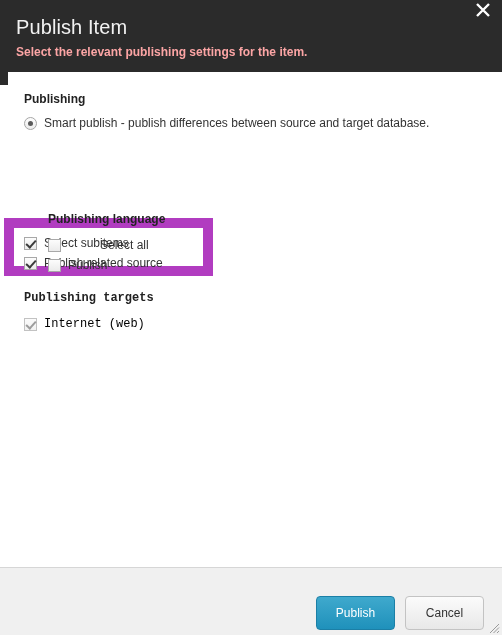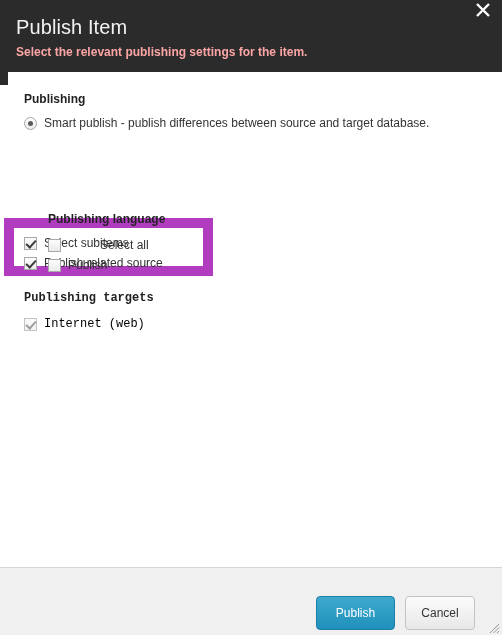--- a/index.html
+++ b/index.html
@@ -185,21 +185,21 @@
   }
   .btn-publish {
     left: 316px;
     width: 79px;
     background: linear-gradient(#3fa9cd, #1f91bb);
     border: 1px solid #1b7fa6;
     color: #ffffff;
   }
   .btn-cancel {
     left: 405px;
-    width: 70px;
+    width: 79px;
     background: linear-gradient(#fbfbfb, #e8e8e8);
     border: 1px solid #c3c3c3;
     color: #333333;
   }
 
   .resize-grip {
     position: absolute;
     right: 2px;
     bottom: 2px;
     width: 13px;

